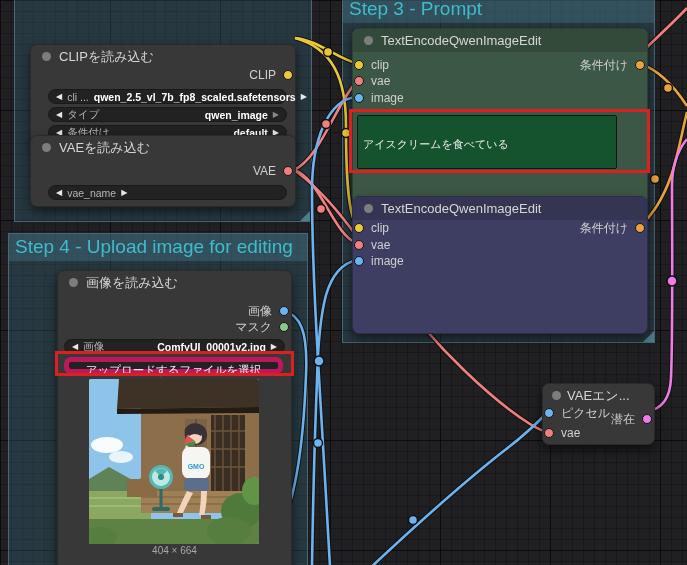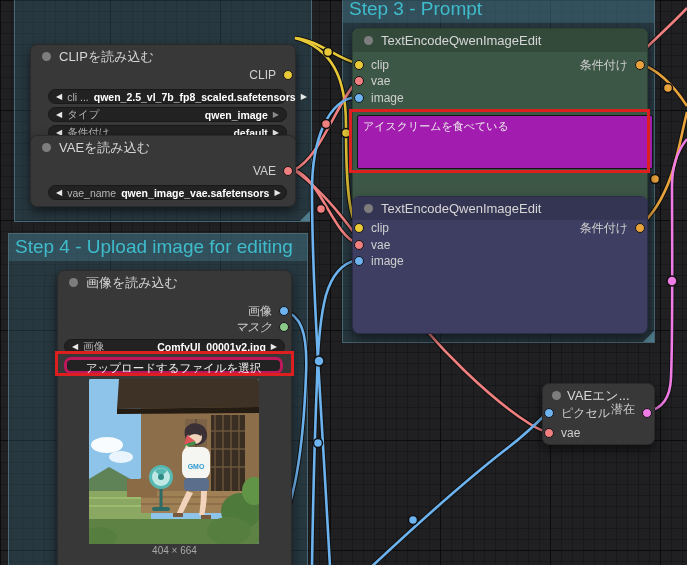--- a/index.html
+++ b/index.html
@@ -39,25 +39,25 @@
   .slot.out { right:2px; flex-direction:row-reverse; }
   .dot { width:10px; height:10px; border-radius:50%; border:1px solid #16161a; flex:0 0 auto; }
 
   .pill { position:absolute; left:17px; right:8px; height:15px; background:#222;
     border:1px solid #191919; border-radius:8px; display:flex; align-items:center;
     gap:5px; padding:0 7px; font-size:10.5px; color:#b5b5b5; white-space:nowrap; }
   .pill .val { margin-left:auto; color:#fff; font-weight:bold; }
   .arrow { font-size:8px; color:#e8e8e8; line-height:1; }
   .arrow.dim { color:#8a8a8a; }
 
-  .upload-btn { position:absolute; background:#222; border:3px solid #be185d; border-radius:7px;
+  .upload-btn { position:absolute; background:#222; border:5px solid #be185d; border-radius:7px;
     color:#efefef; font-size:11.5px; text-align:center; line-height:16px; }
 
-  .prompt-box { position:absolute; background:#a21caf; border:1px solid #141414; border-radius:2px;
-    color:#ececec; font-size:11px; padding:3px 5px; resize:none; width:296px; height:54px;
+  .prompt-box { position:absolute; background:#14532d; border:1px solid #141414; border-radius:2px;
+    color:#ececec; font-size:11px; padding:21px 5px; resize:none; width:260px; height:54px;
     font-family:"Liberation Sans",sans-serif; }
   .prompt-box.mono { font-family:"DejaVu Sans Mono",monospace; font-size:10px; }
   .prompt-box.mono::placeholder { color:#8a8a8a; }
 
   .annotation { position:absolute; border:3px solid #dd1f1f; z-index:5; pointer-events:none; }
 
   .img-preview { position:absolute; border-radius:2px; overflow:hidden; background:#87bde8; }
   .img-size-label { position:absolute; width:100%; text-align:center; color:#a8a8a8; font-size:10px; }
 </style>
 </head>
@@ -157,35 +157,34 @@
       <span class="collapse-dot"></span>
       <span>VAEを読み込む</span>
     </div>
     <div class="slot out" style="top:27px;">
       <span class="dot" style="background:#f08080;"></span>
       <span>VAE</span>
     </div>
     <div class="pill" style="top:49px;">
       <span class="arrow">◀</span>
       <span>vae_name</span>
-      <span class="val">qwen_image_vae.safetensors</span>
       <span class="arrow">▶</span>
     </div>
   </div>
 
   <div class="node" style="left:57px; top:270px; width:235px; height:308px;">
     <div class="node-title">
       <span class="collapse-dot"></span>
       <span>画像を読み込む</span>
     </div>
     <div class="slot out" style="top:32px;">
       <span class="dot" style="background:#6cb3ef;"></span>
       <span>画像</span>
     </div>
-    <div class="slot out" style="top:48px;font-style:italic;">
+    <div class="slot out" style="top:48px;">
       <span class="dot" style="background:#8bc98b;"></span>
       <span>マスク</span>
     </div>
     <div class="pill" style="top:68px; left:6px; right:6px;">
       <span class="arrow">◀</span>
       <span>画像</span>
       <span class="val">ComfyUI_00001v2.jpg</span>
       <span class="arrow">▶</span>
     </div>
     <div class="upload-btn" style="top:86px; left:6px; right:8px; height:17px;">アップロードするファイルを選択</div>
@@ -291,21 +290,21 @@
       <span>VAEエン...</span>
     </div>
     <div class="slot in" style="top:21px;">
       <span class="dot" style="background:#6cb3ef;"></span>
       <span>ピクセル</span>
     </div>
     <div class="slot in" style="top:41px;">
       <span class="dot" style="background:#f08080;"></span>
       <span>vae</span>
     </div>
-    <div class="slot out" style="top:18px;align-items:flex-end;">
+    <div class="slot out" style="top:27px;">
       <span class="dot" style="background:#ee7ce4;"></span>
       <span>潜在</span>
     </div>
   </div>
 
   <div class="annotation" style="left:349px; top:109px; width:301px; height:64px;"></div>
   <div class="annotation" style="left:55px; top:351px; width:239px; height:25px;"></div>
 
 </div>
 

